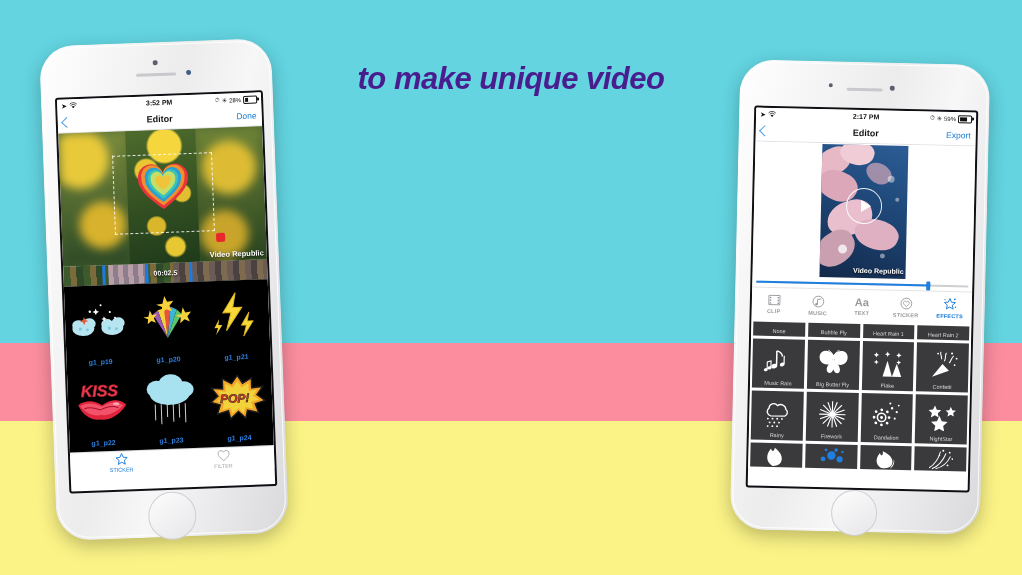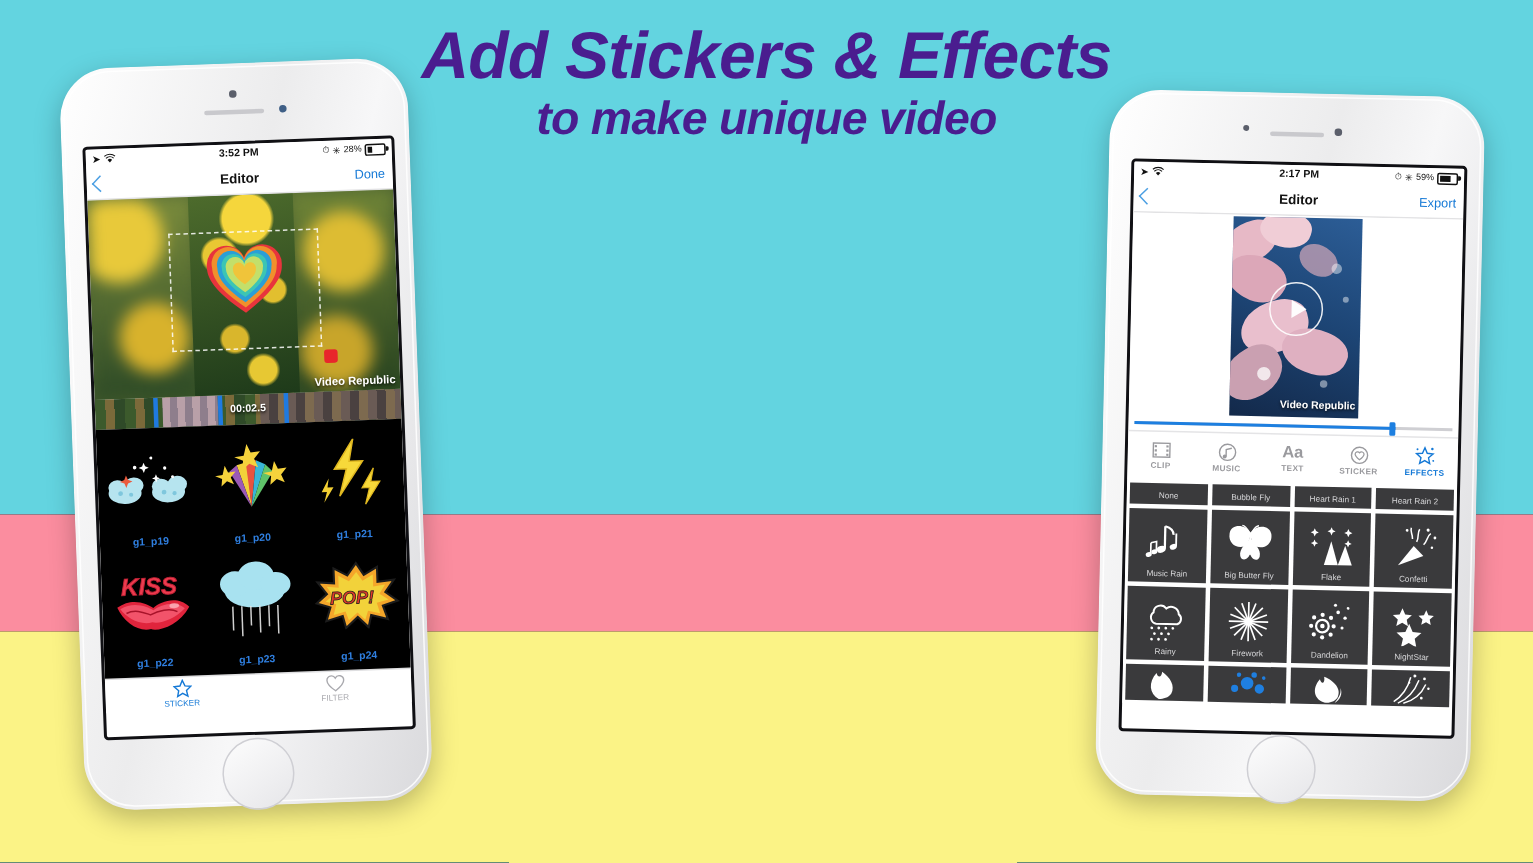--- a/index.html
+++ b/index.html
@@ -156,21 +156,20 @@
 </style>
 </head>
 <body>
 
 <div class="stage">
 
   <div class="band band-cyan"></div>
   <div class="band band-pink"></div>
   <div class="band band-yellow"></div>
 
-  <div class="headline headline-1">Add Stickers &amp; Effects</div>
   <div class="headline headline-2">to make unique video</div>
 
   <div class="phone phone-left">
     <div class="bezel-edge"></div>
     <div class="earpiece" style="left:96px;top:31px;width:40px;height:3px;"></div>
     <div class="cam" style="left:113px;top:18px;width:4.5px;height:4.5px;"></div>
     <div class="cam" style="left:146px;top:29px;width:5px;height:5px;background:#3f5f86;"></div>
     <div class="home-btn" style="left:92px;top:450px;width:46px;height:46px;"></div>
 
     <div class="screen screen-l">

